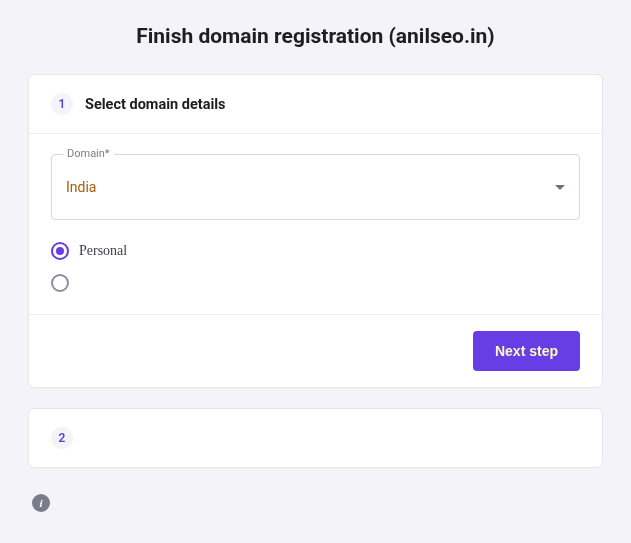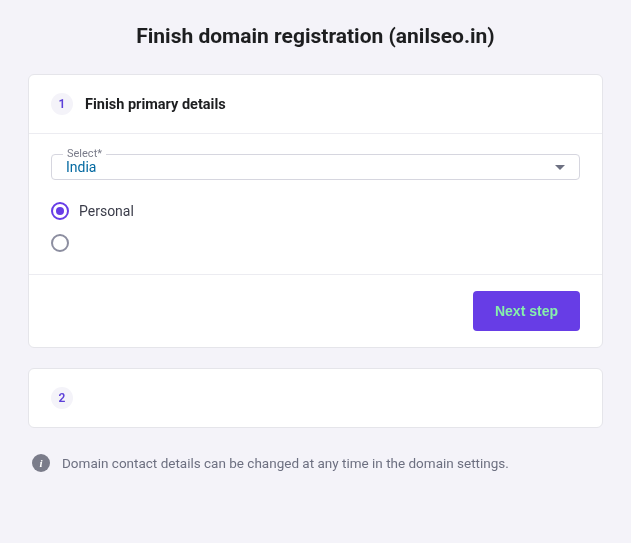--- a/index.html
+++ b/index.html
@@ -75,23 +75,23 @@
       left: 12px;
       background: #ffffff;
       padding: 0 4px;
       font-size: 11px;
       color: #7a7c8a;
     }
     .select-box {
       width: 100%;
       border: 1px solid #d6d6df;
       border-radius: 4px;
-      padding: 4px 14px;
-      font-size: 14px;
-      color: #0369a1;
+      padding: 24px 14px;
+      font-size: 14px;
+      color: #a16207;
       display: flex;
       align-items: center;
       justify-content: space-between;
       cursor: pointer;
       background: #fff;
     }
     .chevron {
       width: 0;
       height: 0;
       border-left: 5px solid transparent;
@@ -100,20 +100,21 @@
     }
     .radio-group {
       display: flex;
       flex-direction: column;
       gap: 14px;
     }
     .radio-item {
       display: flex;
       align-items: center;
       cursor: pointer;
+      font-family: Liberation Serif, serif;
     }
     .radio-circle {
       width: 18px;
       height: 18px;
       border-radius: 50%;
       border: 2px solid #673de6;
       margin-right: 10px;
       display: inline-flex;
       align-items: center;
       justify-content: center;
@@ -132,21 +133,21 @@
       font-size: 14px;
       color: #3b3d4a;
     }
     .card-footer {
       padding: 16px 22px;
       display: flex;
       justify-content: flex-end;
     }
     .btn-primary {
       background: #673de6;
-      color: #86efac;
+      color: #fef9c3;
       border: none;
       border-radius: 4px;
       padding: 12px 22px;
       font-size: 14px;
       font-weight: 700;
       cursor: pointer;
     }
     .info-row {
       display: flex;
       align-items: center;
@@ -176,25 +177,25 @@
 </head>
 <body>
 
 <div class="header">
   <h1 class="title">Finish domain registration (anilseo.in)</h1>
 </div>
 
 <div class="card">
   <div class="card-header">
     <span class="step-num">1</span>
-    <span class="step-title">Finish primary details</span>
+    <span class="step-title">Select domain details</span>
   </div>
   <div class="card-body">
     <div class="select-wrapper">
-      <span class="select-label">Select*</span>
+      <span class="select-label">Domain*</span>
       <div class="select-box">
         <span>India</span>
         <span class="chevron"></span>
       </div>
     </div>
     <div class="radio-group">
       <label class="radio-item">
         <span class="radio-circle">
           <span class="radio-dot"></span>
         </span>
@@ -211,14 +212,13 @@
 </div>
 
 <div class="card">
   <div class="card-header card-header-noborder">
     <span class="step-num">2</span>
   </div>
 </div>
 
 <div class="info-row">
   <span class="info-icon">i</span>
-  <span class="info-text">Domain contact details can be changed at any time in the domain settings.</span>
 </div>
 
 </body></html>

